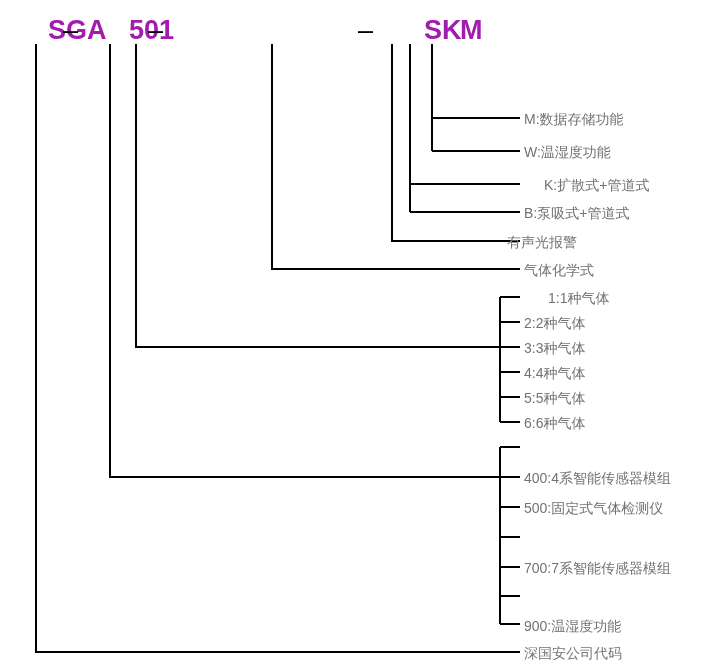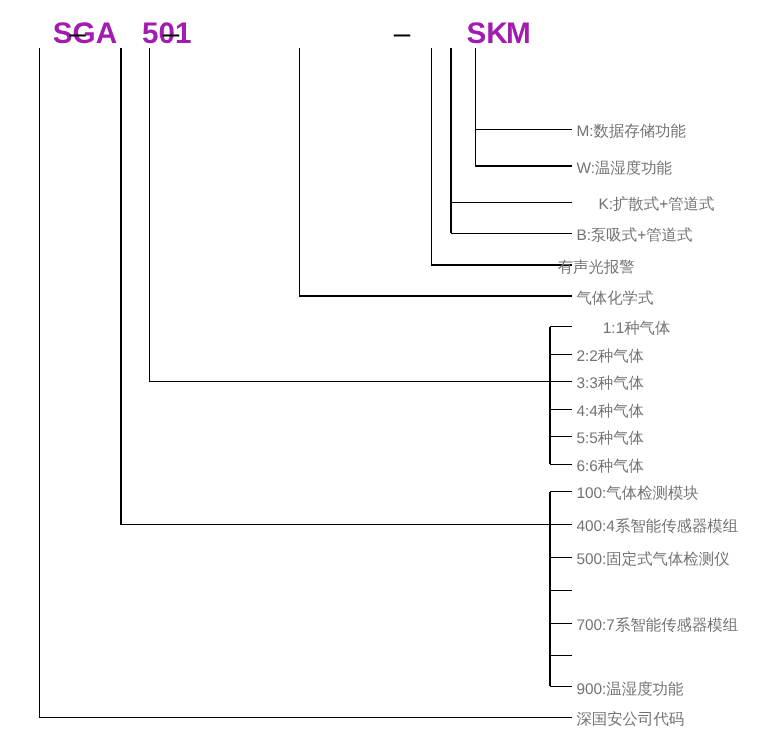--- a/index.html
+++ b/index.html
@@ -114,21 +114,20 @@
 
   <div class="leaf-label" style="left:524px; top:262px;">气体化学式</div>
 
   <div class="leaf-label" style="left:524px; top:290px;margin-left:24px;">1:1种气体</div>
   <div class="leaf-label" style="left:524px; top:315px;">2:2种气体</div>
   <div class="leaf-label" style="left:524px; top:340px;">3:3种气体</div>
   <div class="leaf-label" style="left:524px; top:365px;">4:4种气体</div>
   <div class="leaf-label" style="left:524px; top:390px;">5:5种气体</div>
   <div class="leaf-label" style="left:524px; top:415px;">6:6种气体</div>
 
-  <div class="leaf-label" style="left:524px; top:440px;">100:气体检测模块</div>
   <div class="leaf-label" style="left:524px; top:470px;">400:4系智能传感器模组</div>
   <div class="leaf-label" style="left:524px; top:500px;">500:固定式气体检测仪</div>
   <div class="leaf-label" style="left:524px; top:560px;">700:7系智能传感器模组</div>
   <div class="leaf-label" style="left:524px; top:618px;">900:温湿度功能</div>
 
   <div class="leaf-label" style="left:524px; top:645px;">深国安公司代码</div>
 
 </div>
 
 </body></html>

